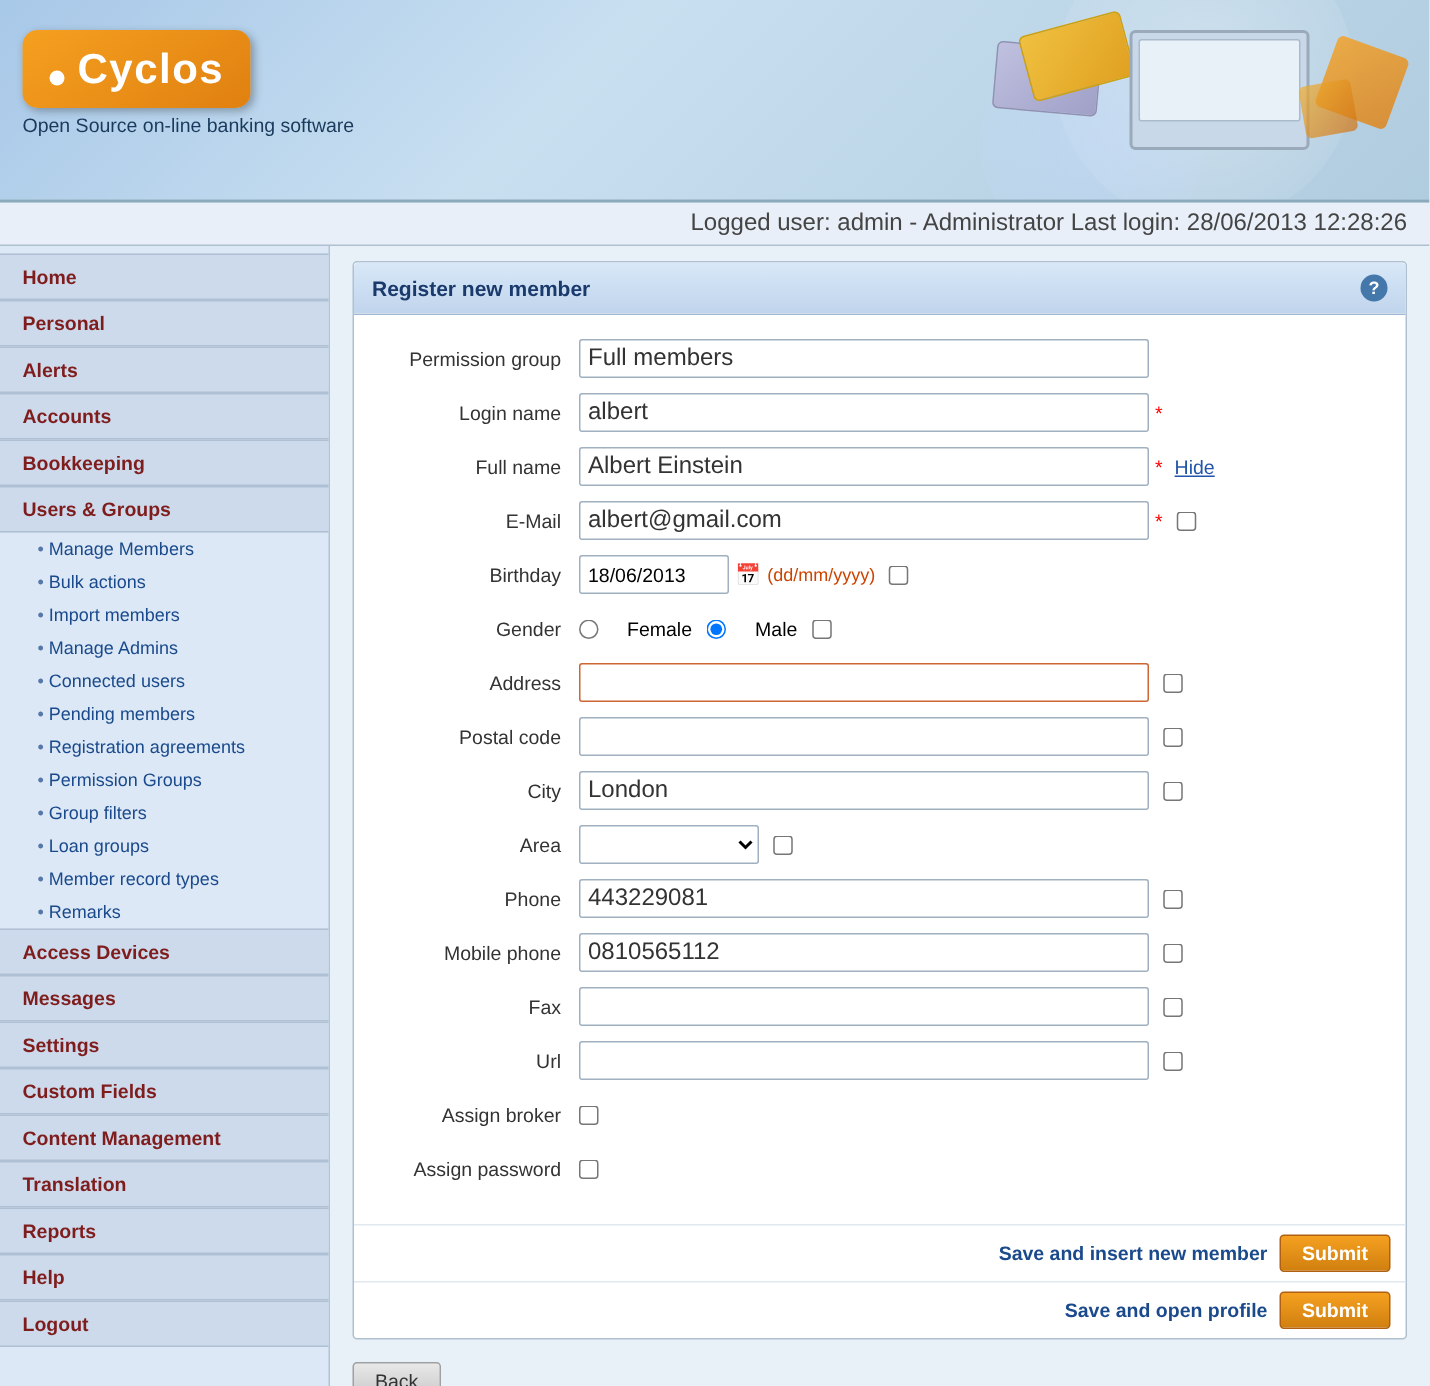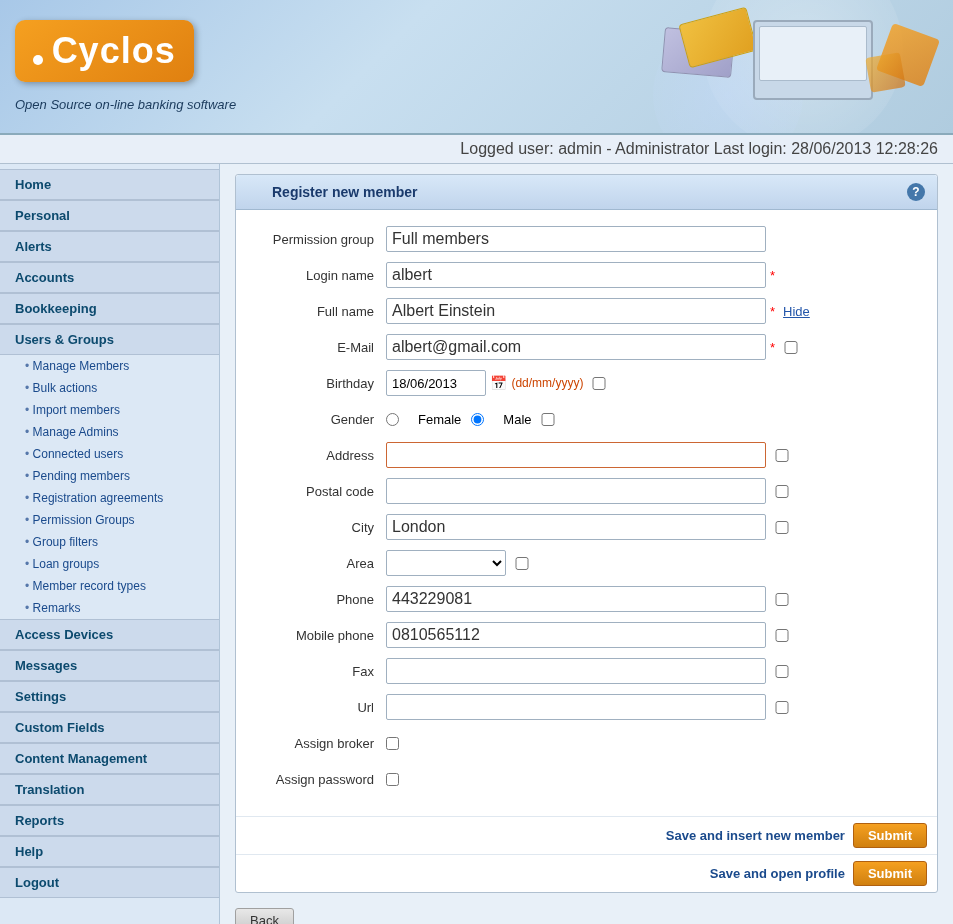--- a/index.html
+++ b/index.html
@@ -20,38 +20,37 @@
     }
     .logo-box {
       background: linear-gradient(145deg, #f5a020, #e08010);
       border-radius: 10px;
       padding: 10px 18px;
       display: inline-block;
       box-shadow: 2px 2px 6px rgba(0,0,0,0.3);
     }
     .logo-text {
       color: white;
-      font-size: 36px;
+      font-size: 28px;
       font-weight: bold;
       letter-spacing: 1px;
     }
     .logo-dot {
       display: inline-block;
       width: 10px;
       height: 10px;
       background: white;
       border-radius: 50%;
       margin-right: 5px;
       vertical-align: middle;
     }
     .logo-subtitle {
       color: #1a3a5c;
       font-size: 13px;
-      margin-top: 15px;
-      font-style: italic;
+      margin-top: 4px;
     }
     .header-graphics {
       position: absolute;
       right: 0; top: 0; bottom: 0;
       width: 400px;
       overflow: hidden;
     }
     
     .header-circle1 {
       position: absolute;
@@ -152,21 +151,21 @@
       color: #1a3a6c;
       text-decoration: none;
       cursor: pointer;
       font-size: 13px;
     }
     .sidebar-item.section-header {
       font-weight: bold;
       background: #ccdaec;
       border-top: 1px solid #b0c0d4;
       border-bottom: 1px solid #b0c0d4;
-      color: #0c4a6e;
+      color: #7f1d1d;
     }
     .sidebar-subitem {
       display: block;
       padding: 4px 15px 4px 25px;
       color: #1a4a8c;
       cursor: pointer;
       font-size: 12px;
       text-decoration: none;
     }
     .sidebar-subitem::before {
@@ -195,21 +194,20 @@
       padding: 8px 12px;
       display: flex;
       justify-content: space-between;
       align-items: center;
       border-radius: 3px 3px 0 0;
     }
     .form-panel-title {
       font-size: 14px;
       font-weight: bold;
       color: #1a3a6c;
-      margin-left: 24px;
     }
     .help-icon {
       width: 18px; height: 18px;
       background: #4477aa;
       border-radius: 50%;
       color: white;
       text-align: center;
       line-height: 18px;
       font-size: 12px;
       font-weight: bold;

